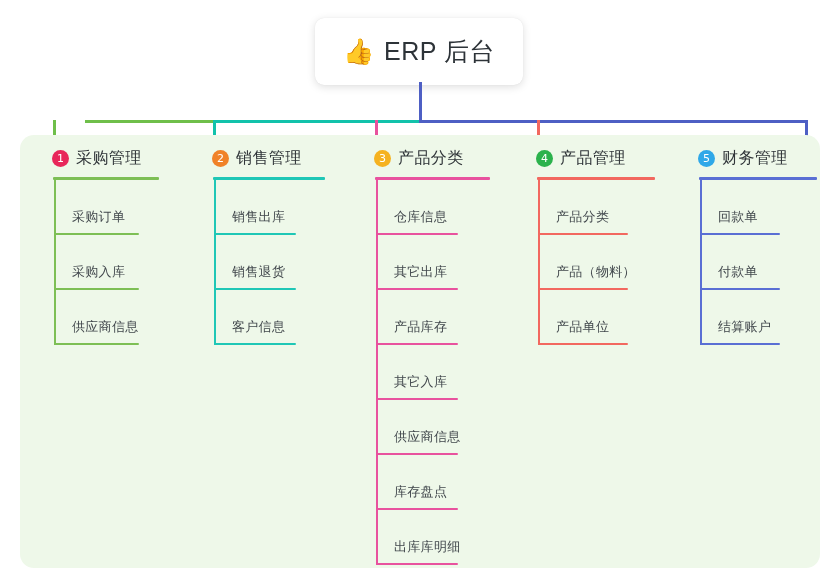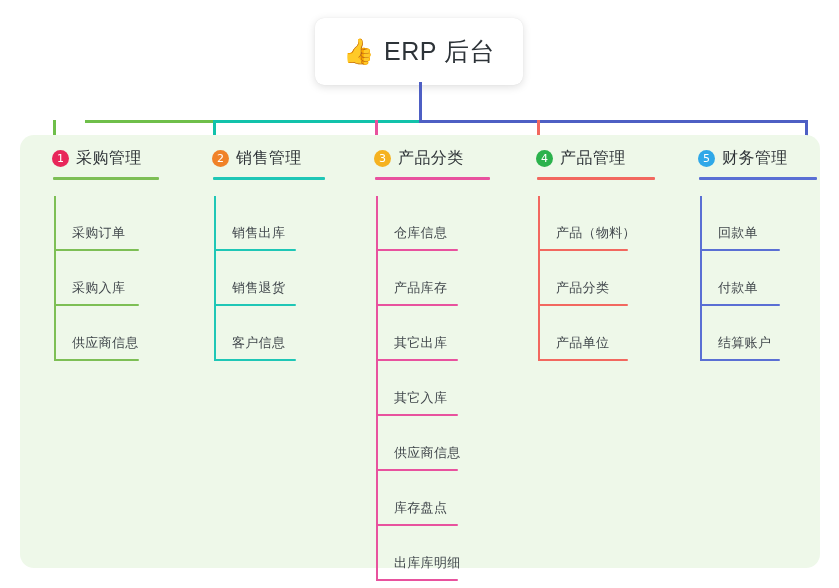--- a/index.html
+++ b/index.html
@@ -100,21 +100,21 @@
     font-family: Liberation Mono, monospace;
   }
   .head-rule {
     height: 3px;
     margin-top: 8px;
     border-radius: 1px;
   }
 
   .items {
     position: relative;
-    margin-top: 16px;
+    margin-top: 0;
   }
   .spine {
     position: absolute;
     left: 20px;
     top: 0;
     bottom: 0;
     width: 2px;
   }
   .item {
     position: relative;
@@ -214,25 +214,25 @@
           <span class="col-title">产品分类</span>
         </div>
         <div class="head-rule" style="width: 115px; margin-left: 13px; background: rgb(232, 82, 158);"></div>
         <div class="items">
           <div class="spine" style="left: 14px; background: rgb(232, 82, 158);"></div>
           <div class="item">
             <span class="item-label">仓库信息</span>
             <div class="item-rule" style="left: 14px; width: 82px; background: rgb(232, 82, 158);"></div>
           </div>
           <div class="item">
+            <span class="item-label">其它出库</span>
+            <div class="item-rule" style="left: 14px; width: 82px; background: rgb(232, 82, 158);"></div>
+          </div>
+          <div class="item">
             <span class="item-label">产品库存</span>
-            <div class="item-rule" style="left: 14px; width: 82px; background: rgb(232, 82, 158);"></div>
-          </div>
-          <div class="item">
-            <span class="item-label">其它出库</span>
             <div class="item-rule" style="left: 14px; width: 82px; background: rgb(232, 82, 158);"></div>
           </div>
           <div class="item">
             <span class="item-label">其它入库</span>
             <div class="item-rule" style="left: 14px; width: 82px; background: rgb(232, 82, 158);"></div>
           </div>
           <div class="item">
             <span class="item-label">供应商信息</span>
             <div class="item-rule" style="left: 14px; width: 82px; background: rgb(232, 82, 158);"></div>
           </div>
@@ -248,28 +248,28 @@
       </div>
       <div class="col" style="left: 524px; width: 150px;">
         <div class="col-head">
           <span class="badge" style="background: rgb(43, 178, 76);">4</span>
           <span class="col-title">产品管理</span>
         </div>
         <div class="head-rule" style="width: 118px; margin-left: 13px; background: rgb(242, 104, 95);"></div>
         <div class="items">
           <div class="spine" style="left: 14px; background: rgb(242, 104, 95);"></div>
           <div class="item">
+            <span class="item-label">产品分类</span>
+            <div class="item-rule" style="left: 14px; width: 90px; background: rgb(242, 104, 95);"></div>
+          </div>
+          <div class="item">
             <span class="item-label">产品（物料）</span>
             <div class="item-rule" style="left: 14px; width: 90px; background: rgb(242, 104, 95);"></div>
           </div>
           <div class="item">
-            <span class="item-label">产品分类</span>
-            <div class="item-rule" style="left: 14px; width: 90px; background: rgb(242, 104, 95);"></div>
-          </div>
-          <div class="item">
             <span class="item-label">产品单位</span>
             <div class="item-rule" style="left: 14px; width: 90px; background: rgb(242, 104, 95);"></div>
           </div>
         </div>
       </div>
       <div class="col" style="left: 686px; width: 150px;">
         <div class="col-head">
           <span class="badge" style="background: rgb(47, 168, 232);">5</span>
           <span class="col-title">财务管理</span>
         </div>

